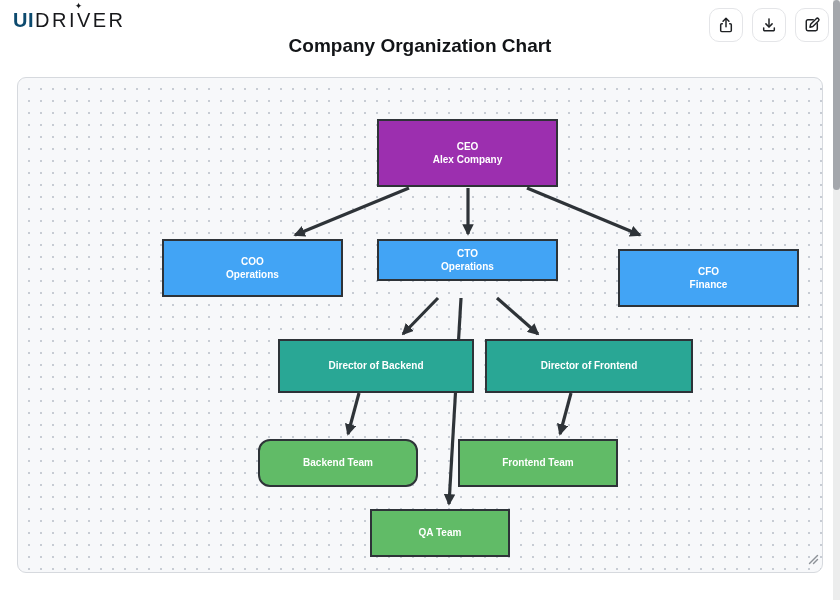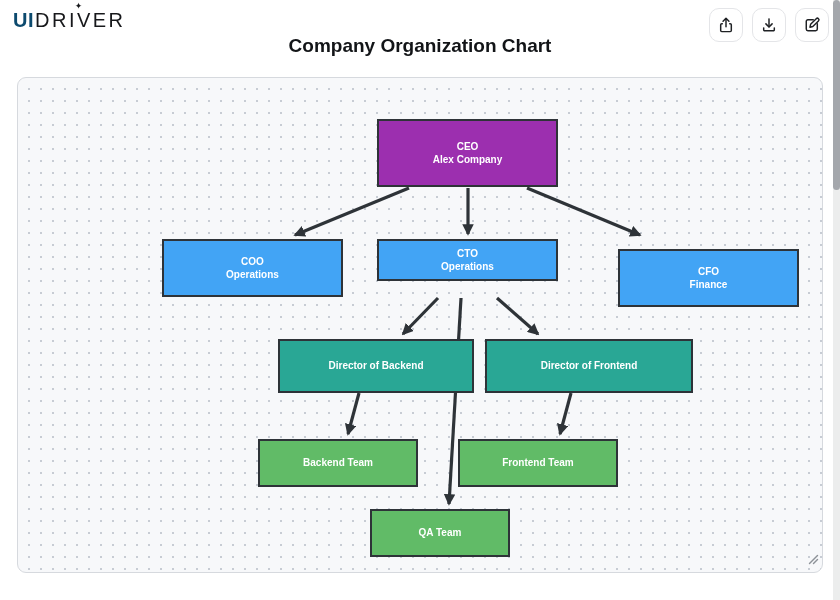--- a/index.html
+++ b/index.html
@@ -118,21 +118,21 @@
       <div class="org-node" style="left: 600px; top: 161px; width: 181px; height: 58px; background: rgb(66, 164, 245); margin-top: 10px;">
         <div>CFO</div>
         <div>Finance</div>
       </div>
       <div class="org-node" style="left: 260px; top: 261px; width: 196px; height: 54px; background: rgb(41, 167, 149);">
         <div>Director of Backend</div>
       </div>
       <div class="org-node" style="left: 460px; top: 261px; width: 208px; height: 54px; background: rgb(41, 167, 149); margin-left: 7px;">
         <div>Director of Frontend</div>
       </div>
-      <div class="org-node" style="left: 240px; top: 361px; width: 160px; height: 48px; background: rgb(97, 187, 103);">
+      <div class="org-node" style="left: 240px; top: 361px; width: 160px; height: 48px; background: rgb(97, 187, 103); border-radius: 12px;">
         <div>Backend Team</div>
       </div>
       <div class="org-node" style="left: 440px; top: 361px; width: 160px; height: 48px; background: rgb(97, 187, 103);">
         <div>Frontend Team</div>
       </div>
       <div class="org-node" style="left: 352px; top: 431px; width: 140px; height: 48px; background: rgb(97, 187, 103);">
         <div>QA Team</div>
       </div>
     </div>
   <span class="resize-handle">

